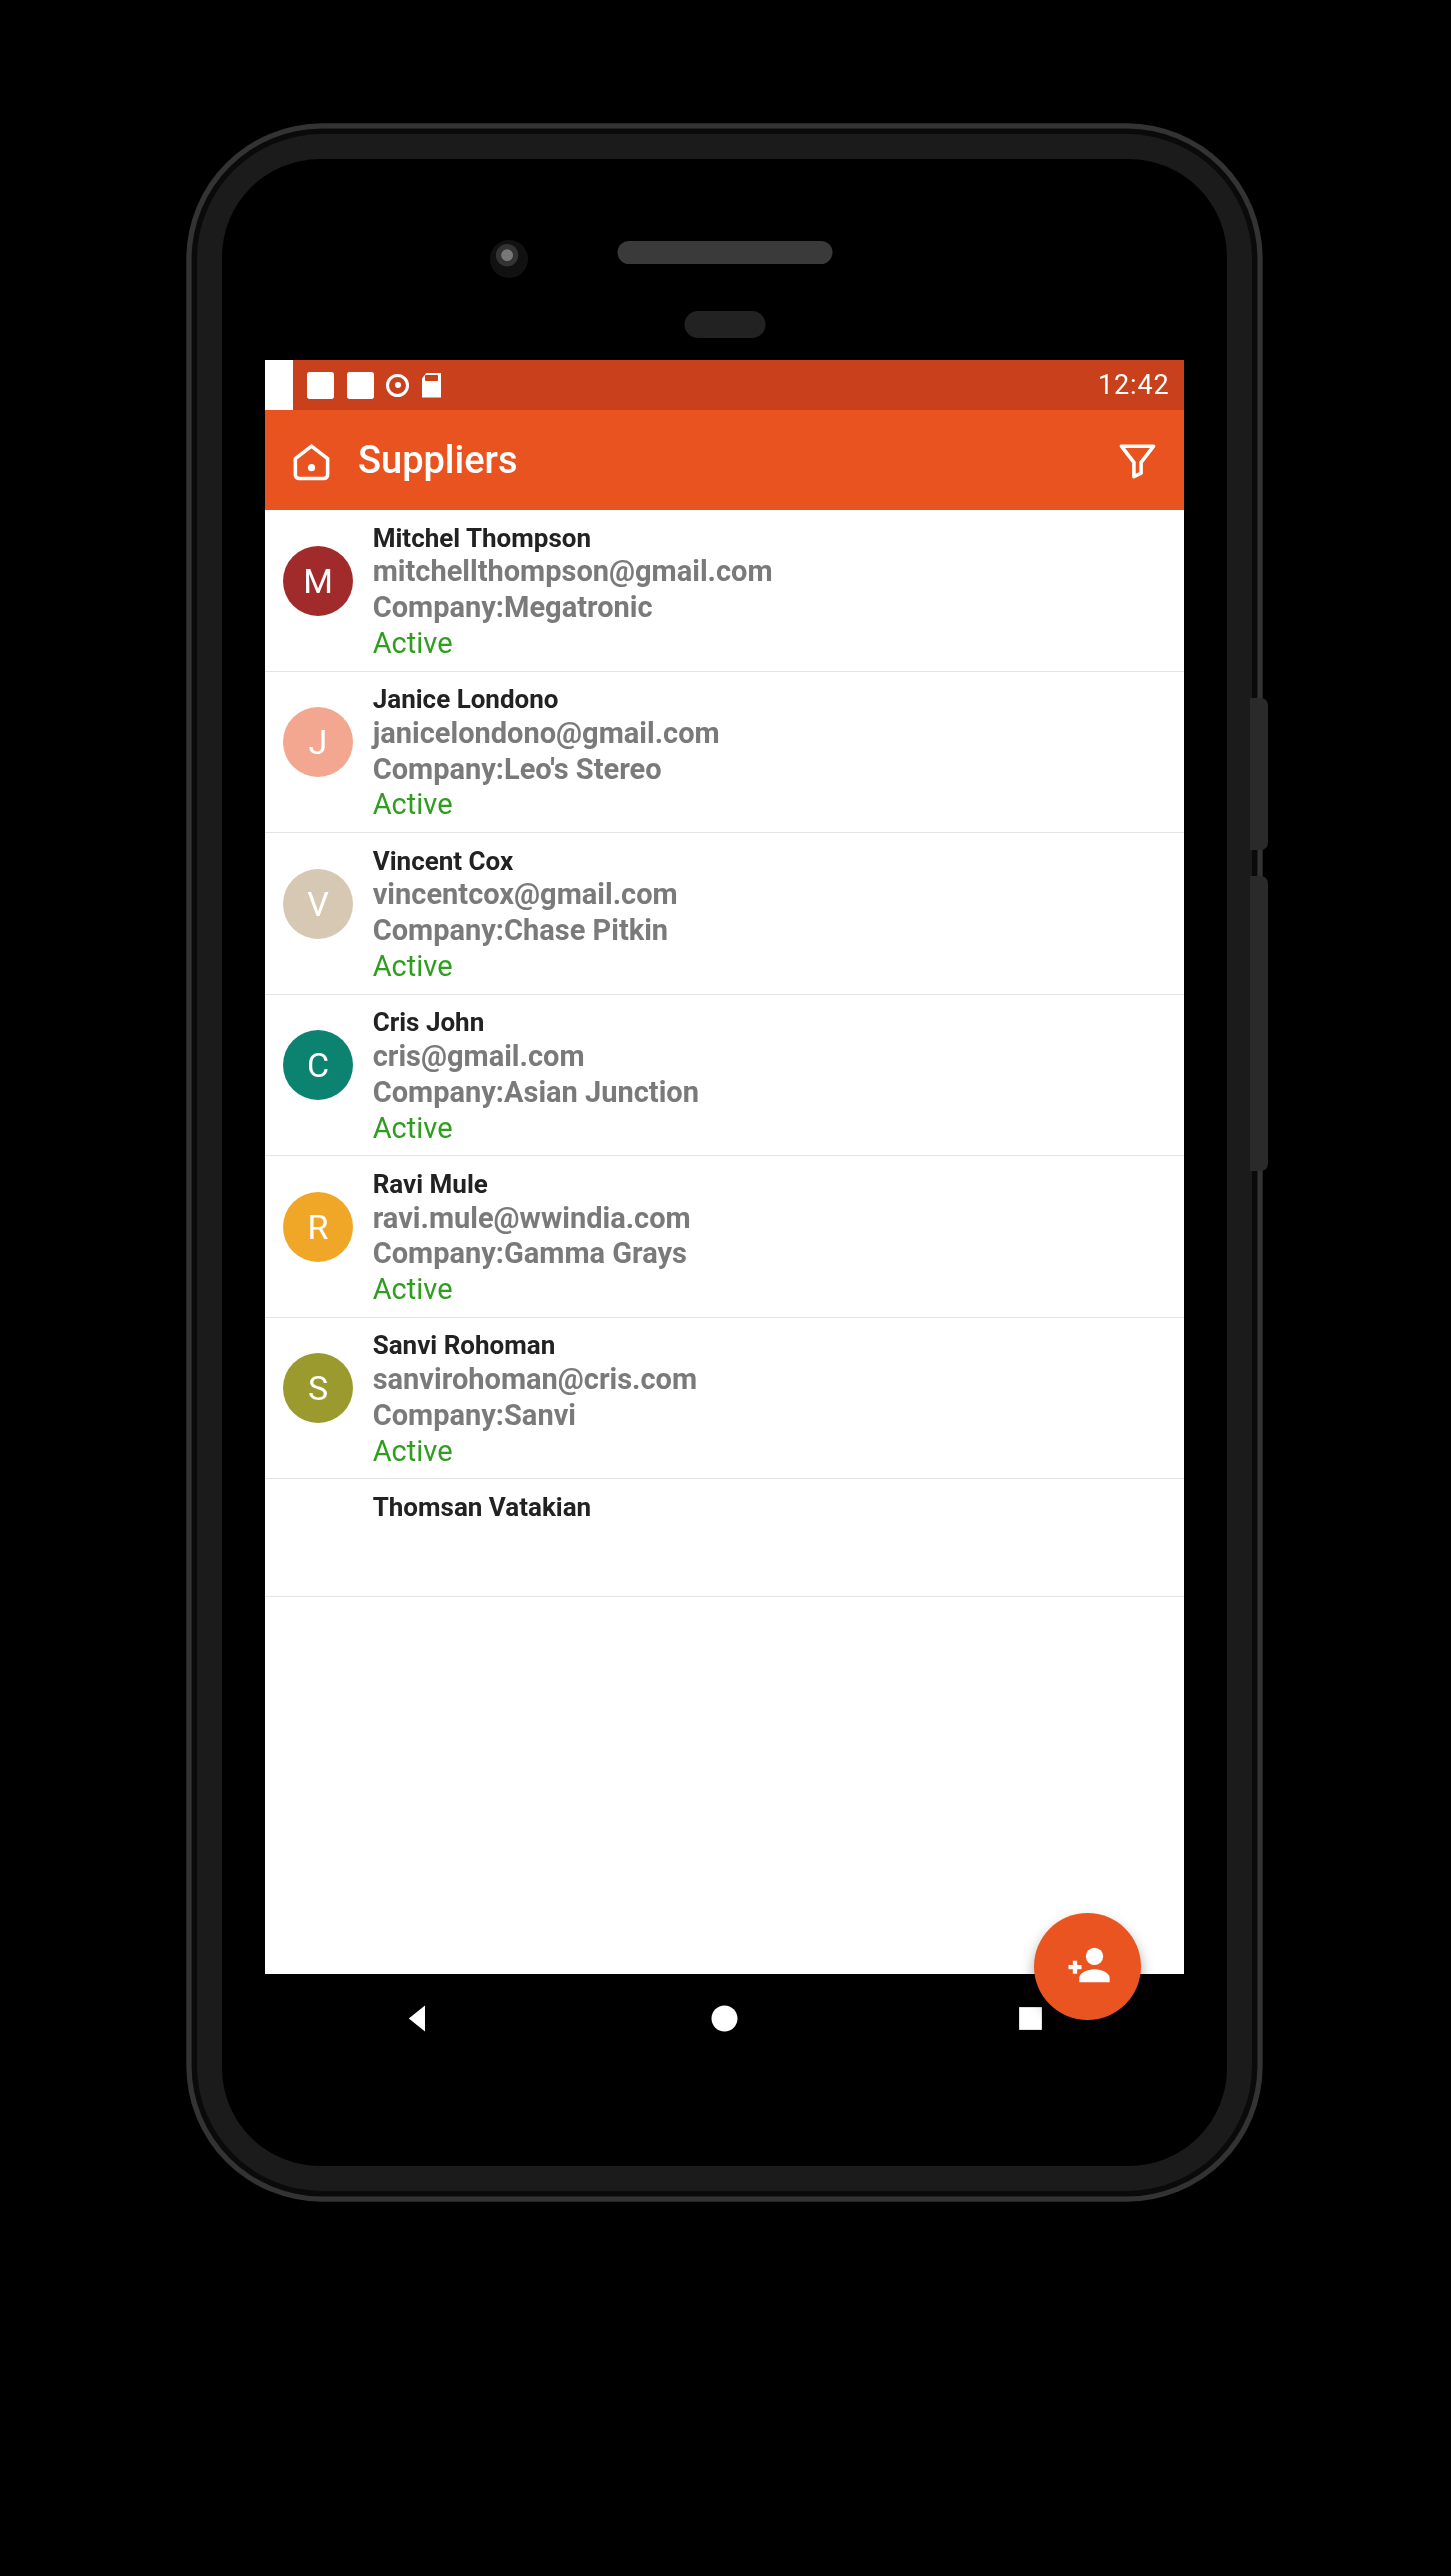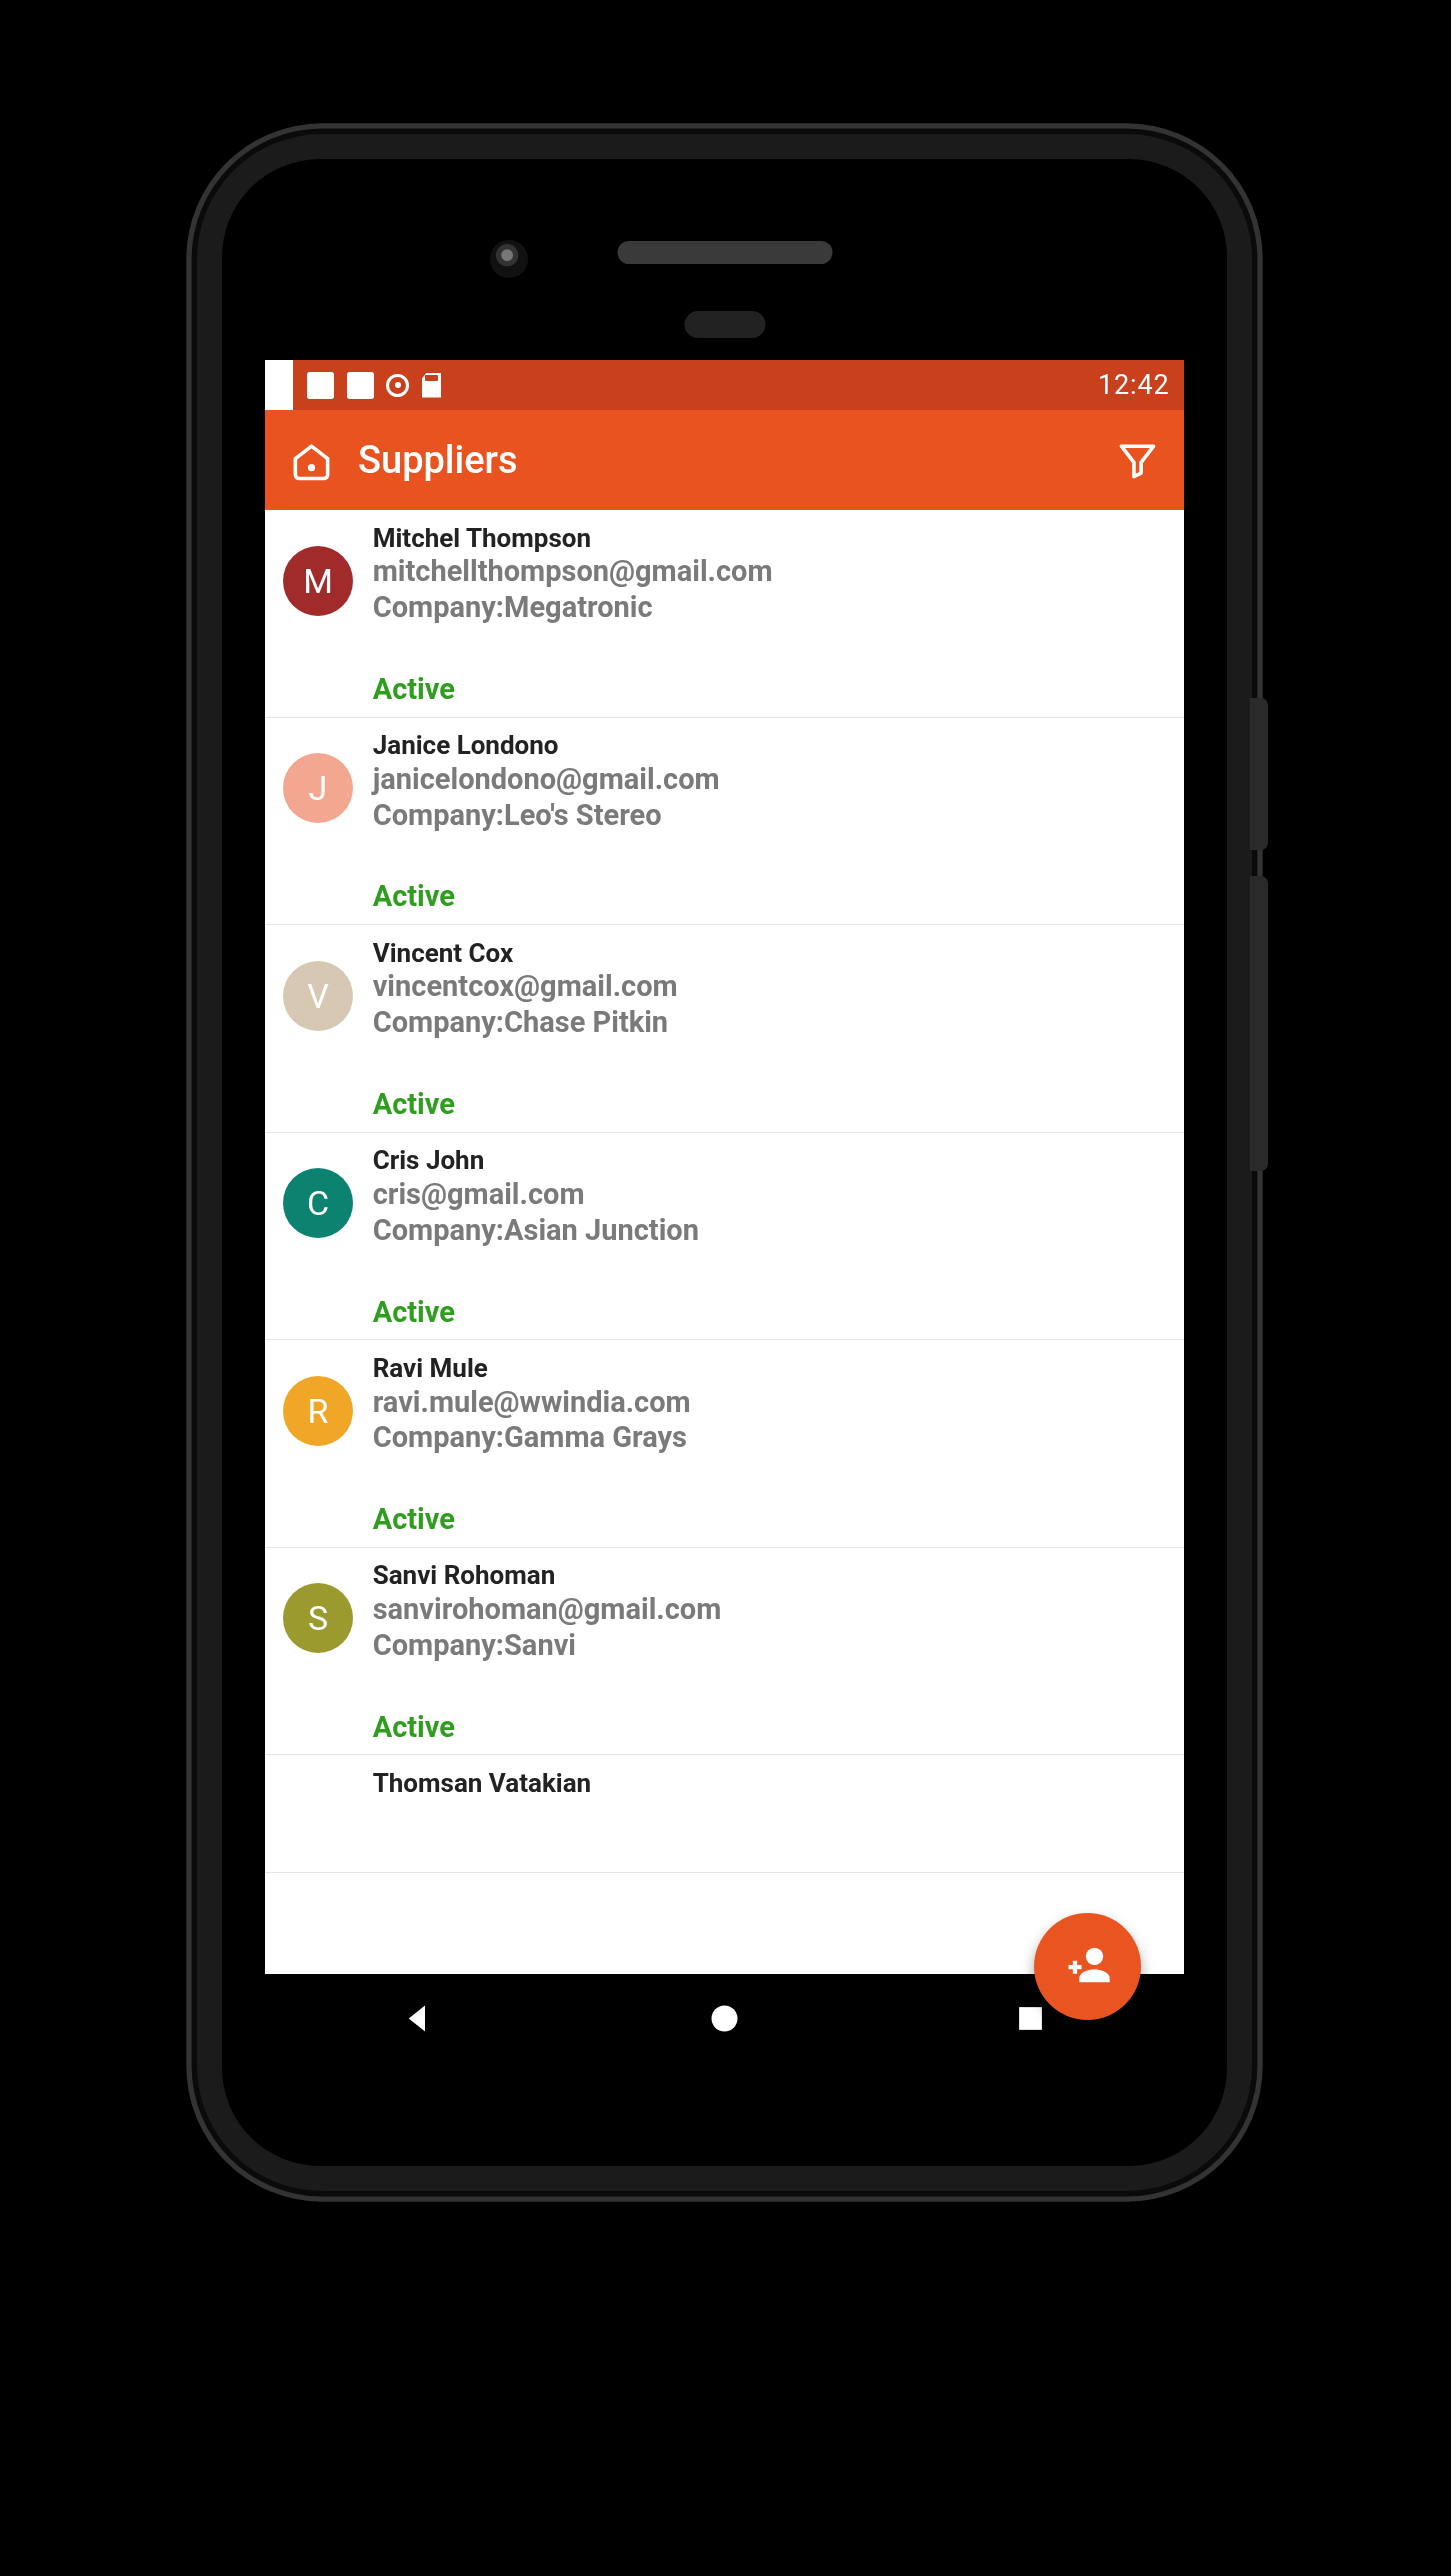--- a/index.html
+++ b/index.html
@@ -90,21 +90,21 @@
   .avatar {
     width: 70px; height: 70px; border-radius: 50%;
     color: #fff; font-size: 34px; font-weight: 400;
     display: flex; align-items: center; justify-content: center;
     margin-top: 23px;
     flex-shrink: 0;
   }
   .row-body { flex:1; display:flex; flex-direction:column; gap: 1.8px; }
   .row-name { font-size: 26px; color:#222; font-weight: 700; }
   .row-email, .row-company { font-size: 29px; color:#7a7a7a;font-weight:bold; }
-  .row-status { font-size: 29px; font-weight:700;margin-top:46px; }
+  .row-status { font-size: 29px; font-weight:400; }
   .status-active { color:#2f9e1f; }
 
   
   .fab {
     position: absolute;
     right: 43px; bottom: 43px;
     width: 107px; height: 107px; border-radius: 50%;
     background: #ea5420;
     display: flex; align-items:center; justify-content:center;
     box-shadow: 0 7.2px 14.3px rgba(0,0,0,0.35);
@@ -221,21 +221,21 @@
                 <div class="row-name">Ravi Mule</div>
                 <div class="row-email">ravi.mule@wwindia.com</div>
                 <div class="row-company"><span>Company:</span><span>Gamma Grays</span></div>
                 <div class="row-status status-active">Active</div>
               </div>
             </div>
             <div class="row">
               <div class="avatar" style="background: rgb(154, 154, 47);">S</div>
               <div class="row-body">
                 <div class="row-name">Sanvi Rohoman</div>
-                <div class="row-email">sanvirohoman@gmail.com</div>
+                <div class="row-email">sanvirohoman@cris.com</div>
                 <div class="row-company"><span>Company:</span><span>Sanvi</span></div>
                 <div class="row-status status-active">Active</div>
               </div>
             </div>
             <div class="row">
               <div class="avatar" style="background: rgb(136, 136, 136); visibility: hidden;">T</div>
               <div class="row-body">
                 <div class="row-name">Thomsan Vatakian</div>
               </div>
             </div>

